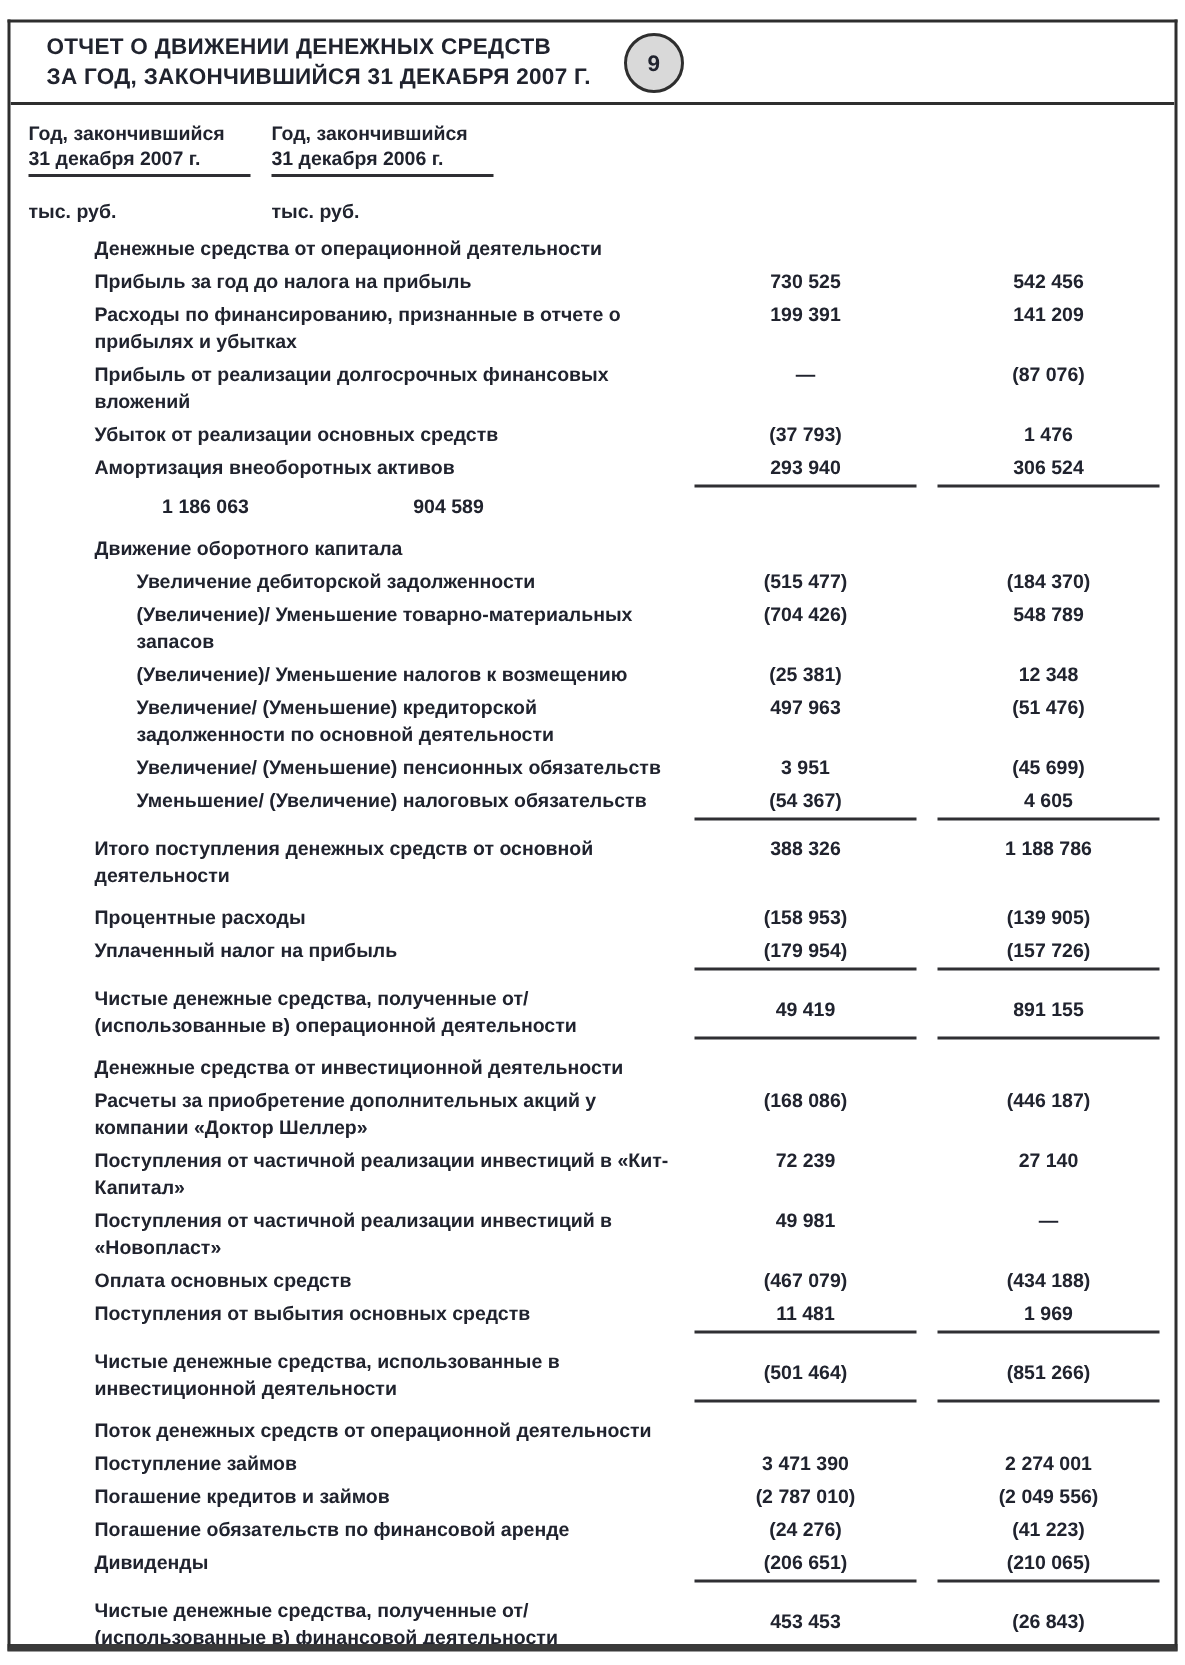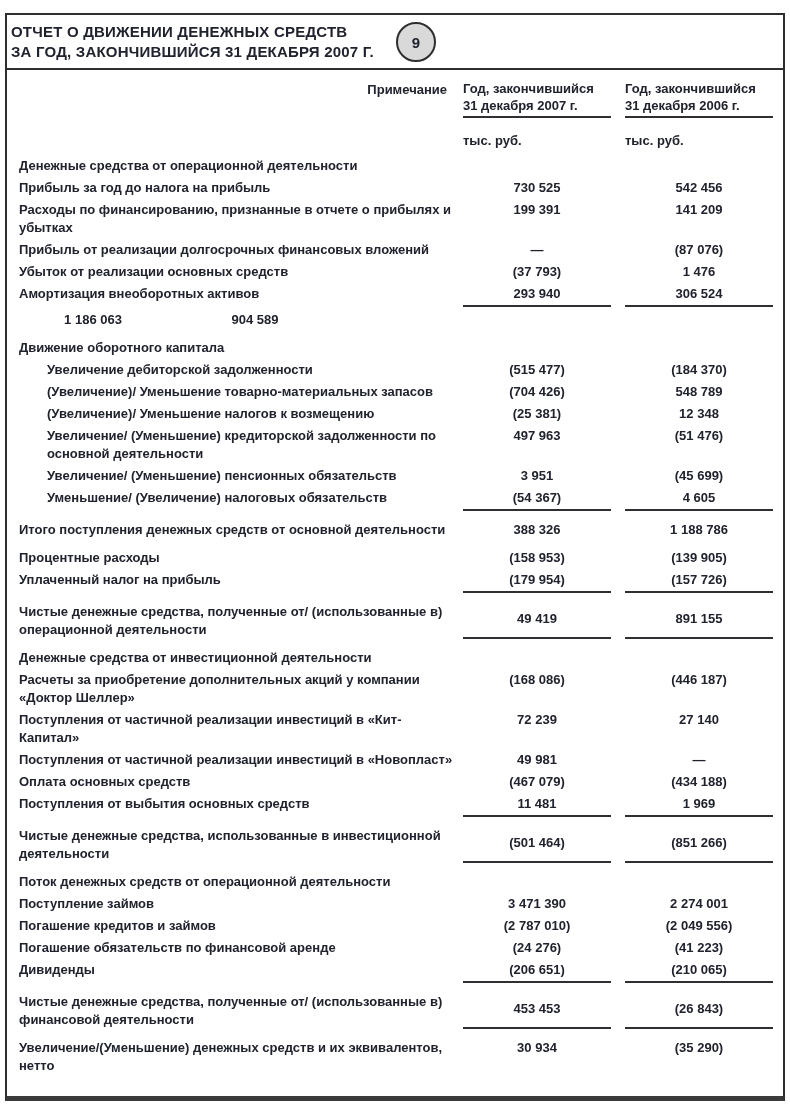--- a/index.html
+++ b/index.html
@@ -8,42 +8,42 @@
 
   .page {
     position:absolute; left:5px; top:13px; width:780px; height:1088px;
     border:2px solid #2e2e2e; border-bottom:5px solid #3a3a3a;
     background:#ffffff; overflow:hidden;
   }
 
   
   .title-band {
     display:flex; align-items:center;
-    padding:7px 14px 6px 4px;
+    padding:7px 14px 6px 24px;
     border-bottom:2px solid #2e2e2e;
   }
   .title-lines { font-size:15px; line-height:20px; letter-spacing:0.2px; text-transform:uppercase; }
   .note-badge {
     margin-left:22px; width:40px; height:40px; border-radius:50%;
     background:#d9d9d9; border:2px solid #2e2e2e;
     display:flex; align-items:center; justify-content:center;
     font-size:15px; flex:0 0 auto;
   }
 
   
   .table-head { display:flex; align-items:flex-start; padding:10px 10px 2px 12px; }
   .th-note { flex:1; text-align:right; padding-right:16px; font-size:13px; padding-top:2px; }
   .th-col { width:148px; text-align:left; font-size:13px; line-height:17px; }
   .th-col + .th-col { margin-left:14px; }
   .th-col .dates { border-bottom:2px solid #2f2f33; padding-bottom:2px; }
   .th-col .unit { padding-top:14px; }
 
   
   .rows { padding:6px 10px 0 12px; font-size:13px; line-height:18px; }
-  .row { display:flex; align-items:stretch; margin-bottom:4px; }
+  .row { display:flex; align-items:stretch; margin-bottom:4px;margin-left:44px; }
   .row.gap { margin-top:10px; }
   .row .label { flex:1; padding-right:4px; }
   .row.indent .label { padding-left:28px; }
   .num {
     width:148px; display:flex; justify-content:center; align-items:flex-start;
     text-align:left; flex:0 0 auto;
   }
   .num + .num { margin-left:14px; }
   .row.vcenter .num { align-items:center; }
   .row.rule .num { border-bottom:2px solid #2f2f33; padding-bottom:2px; }
@@ -55,21 +55,20 @@
 
   <div class="title-band">
     <div class="title-lines">
       <div>ОТЧЕТ О ДВИЖЕНИИ ДЕНЕЖНЫХ СРЕДСТВ</div>
       <div>ЗА ГОД, ЗАКОНЧИВШИЙСЯ 31 ДЕКАБРЯ 2007 Г.</div>
     </div>
     <div class="note-badge">9</div>
   </div>
 
   <div class="table-head">
-    <div class="th-note">Примечание</div>
     <div class="th-col">
       <div class="dates">
         <div>Год, закончившийся</div>
         <div>31 декабря 2007 г.</div>
       </div>
       <div class="unit">тыс. руб.</div>
     </div>
     <div class="th-col">
       <div class="dates">
         <div>Год, закончившийся</div>

